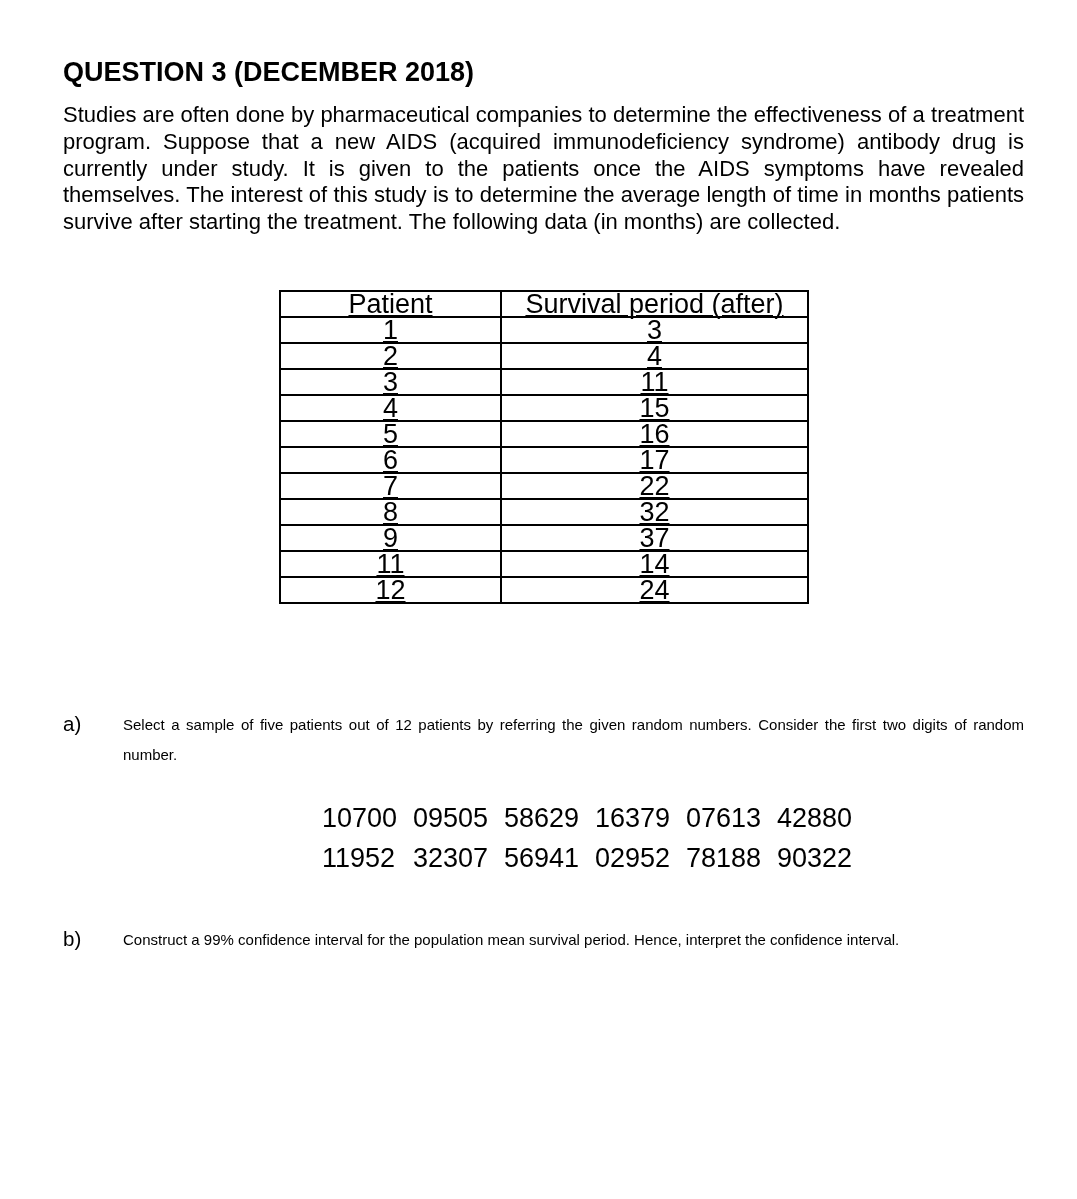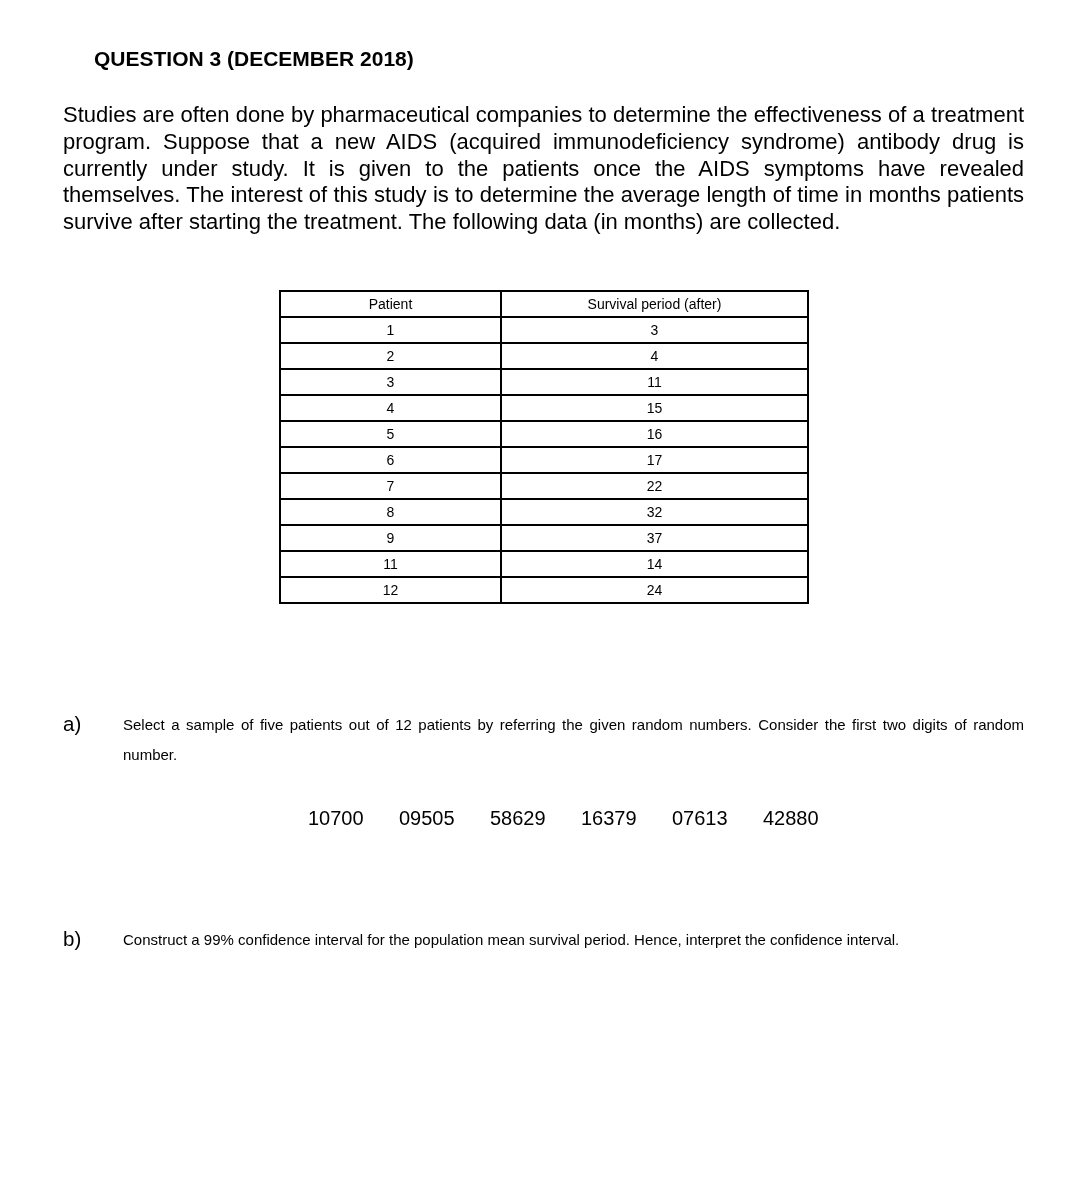--- a/index.html
+++ b/index.html
@@ -1,25 +1,25 @@
 <!DOCTYPE html>
 <html><head>
   <meta charset="utf-8">
   <style>
     html, body { margin:0; padding:0; background:#ffffff; }
     body { width:1077px; height:1199px; position:relative; font-family:"Liberation Sans", sans-serif; color:#000; overflow:hidden; }
-    .title { position:absolute; left:63px; top:47px; font-size:21px; font-weight:bold;margin-left:31px; }
+    .title { position:absolute; left:63px; top:57px; font-size:27px; font-weight:bold; }
     .para { position:absolute; left:63px; top:102px; width:961px; font-size:22px; line-height:26.8px; text-align:justify; }
-    table.data { position:absolute; left:279px; top:290px; border-collapse:collapse; font-size:14px; }
+    table.data { position:absolute; left:279px; top:290px; border-collapse:collapse; font-size:27px;text-decoration:underline; }
     table.data td, table.data th { border:2px solid #000; text-align:center; padding:0; height:24px; line-height:24px; font-weight:normal; }
     table.data th.c1, table.data td.c1 { width:219px; }
     table.data th.c2, table.data td.c2 { width:305px; }
     .qlabel { position:absolute; left:63px; font-size:20.5px; }
     .qtext { position:absolute; left:123px; width:901px; font-size:15px; line-height:30px; text-align:justify; }
-    .rand { position:absolute; left:308px; top:804px; font-size:20px; }
+    .rand { position:absolute; left:322px; top:804px; font-size:27px; }
     .rand .row { display:flex; height:40px; line-height:28px; }
     .rand .num { width:91px; }
   </style>
 </head>
 <body>
 
 <div class="title">QUESTION 3 (DECEMBER 2018)</div>
 <div class="para">Studies are often done by pharmaceutical companies to determine the effectiveness of a treatment program. Suppose that a new AIDS (acquired immunodeficiency syndrome) antibody drug is currently under study. It is given to the patients once the AIDS symptoms have revealed themselves. The interest of this study is to determine the average length of time in months patients survive after starting the treatment. The following data (in months) are collected.</div>
 
 <table class="data">
@@ -82,16 +82,24 @@
 
 <div class="rand" id="rand">
     <div class="row">
       <span class="num">10700</span>
       <span class="num">09505</span>
       <span class="num">58629</span>
       <span class="num">16379</span>
       <span class="num">07613</span>
       <span class="num">42880</span>
     </div>
+    <div class="row">
+      <span class="num">11952</span>
+      <span class="num">32307</span>
+      <span class="num">56941</span>
+      <span class="num">02952</span>
+      <span class="num">78188</span>
+      <span class="num">90322</span>
+    </div>
   </div>
 
 <div class="qlabel" style="top:927px;">b)</div>
 <div class="qtext" style="top:926px; line-height:27px;">Construct a 99% confidence interval for the population mean survival period. Hence, interpret the confidence interval.</div>
 
 </body></html>

